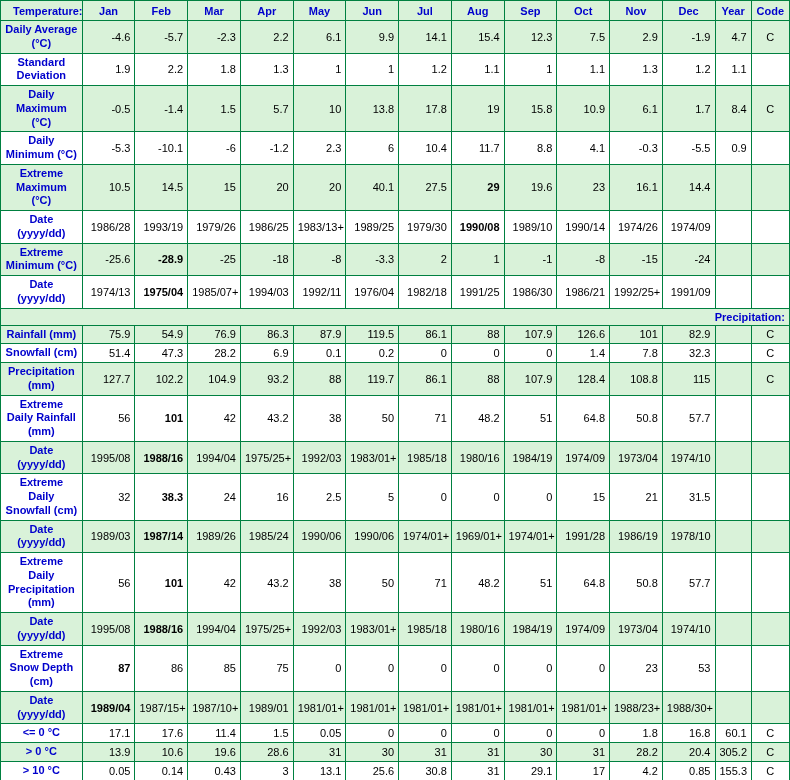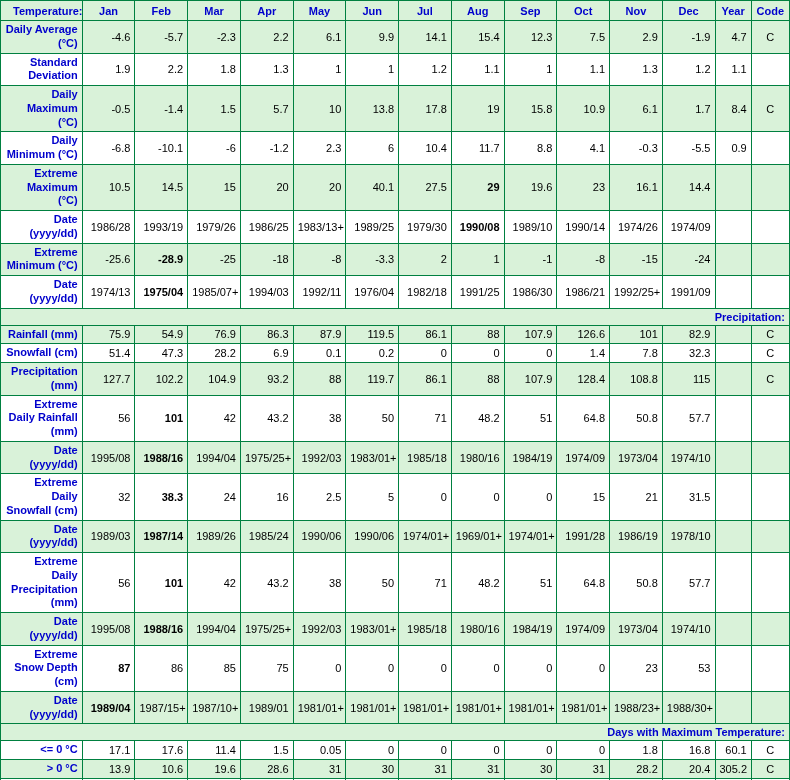--- a/index.html
+++ b/index.html
@@ -35,21 +35,21 @@
     padding: 1px 2px;
   }
   tr.head th.rowlabel {
     text-align: center;
     padding-left: 12px;
   }
   
   td.rowlabel {
     color: #0000cc;
     font-weight: bold;
-    text-align: right;
+    text-align: center;
     background: #ffffff;
     line-height: 1.25;
   }
   td.rowlabel.shaded {
     background: #d9f2d9;
   }
   
   td.section {
     color: #0000cc;
     font-weight: bold;
@@ -165,21 +165,21 @@
         <td class="val shaded">19</td>
         <td class="val shaded">15.8</td>
         <td class="val shaded">10.9</td>
         <td class="val shaded">6.1</td>
         <td class="val shaded">1.7</td>
         <td class="val shaded">8.4</td>
         <td class="code shaded">C</td>
       </tr>
       <tr>
         <td class="rowlabel">Daily Minimum (°C)</td>
-        <td class="val">-6.8</td>
+        <td class="val">-5.3</td>
         <td class="val">-10.1</td>
         <td class="val">-6</td>
         <td class="val">-1.2</td>
         <td class="val">2.3</td>
         <td class="val">6</td>
         <td class="val">10.4</td>
         <td class="val">11.7</td>
         <td class="val">8.8</td>
         <td class="val">4.1</td>
         <td class="val">-0.3</td>
@@ -437,23 +437,20 @@
         <td class="val shaded">1981/01+</td>
         <td class="val shaded">1981/01+</td>
         <td class="val shaded">1981/01+</td>
         <td class="val shaded">1981/01+</td>
         <td class="val shaded">1981/01+</td>
         <td class="val shaded">1981/01+</td>
         <td class="val shaded">1988/23+</td>
         <td class="val shaded">1988/30+</td>
         <td class="val shaded"></td>
         <td class="code shaded"></td>
-      </tr>
-      <tr>
-        <td class="section" colspan="15">Days with Maximum Temperature:</td>
       </tr>
       <tr>
         <td class="rowlabel">&lt;= 0 °C</td>
         <td class="val">17.1</td>
         <td class="val">17.6</td>
         <td class="val">11.4</td>
         <td class="val">1.5</td>
         <td class="val">0.05</td>
         <td class="val">0</td>
         <td class="val">0</td>

